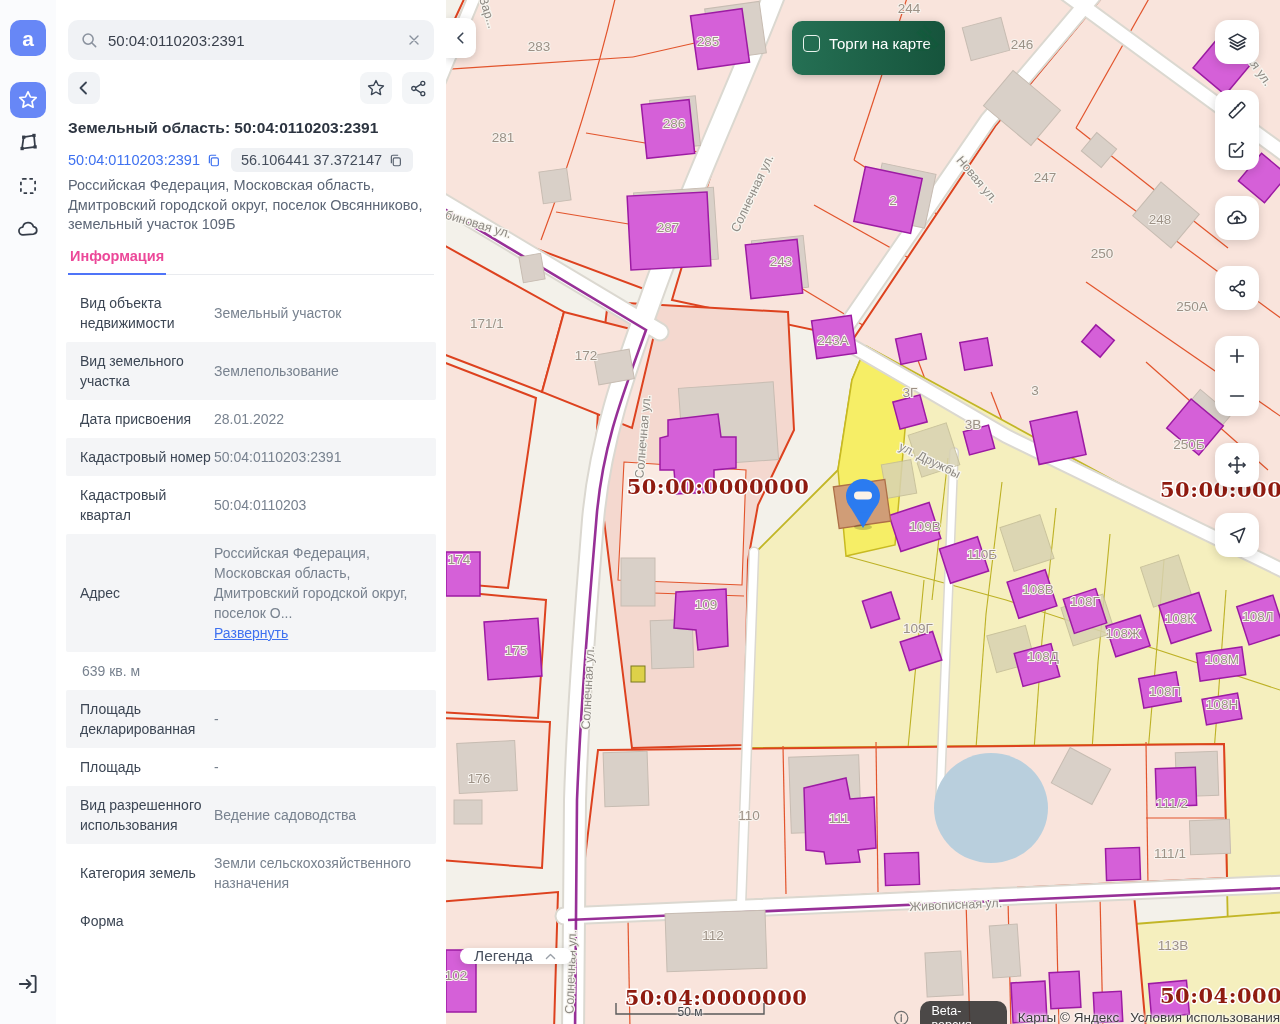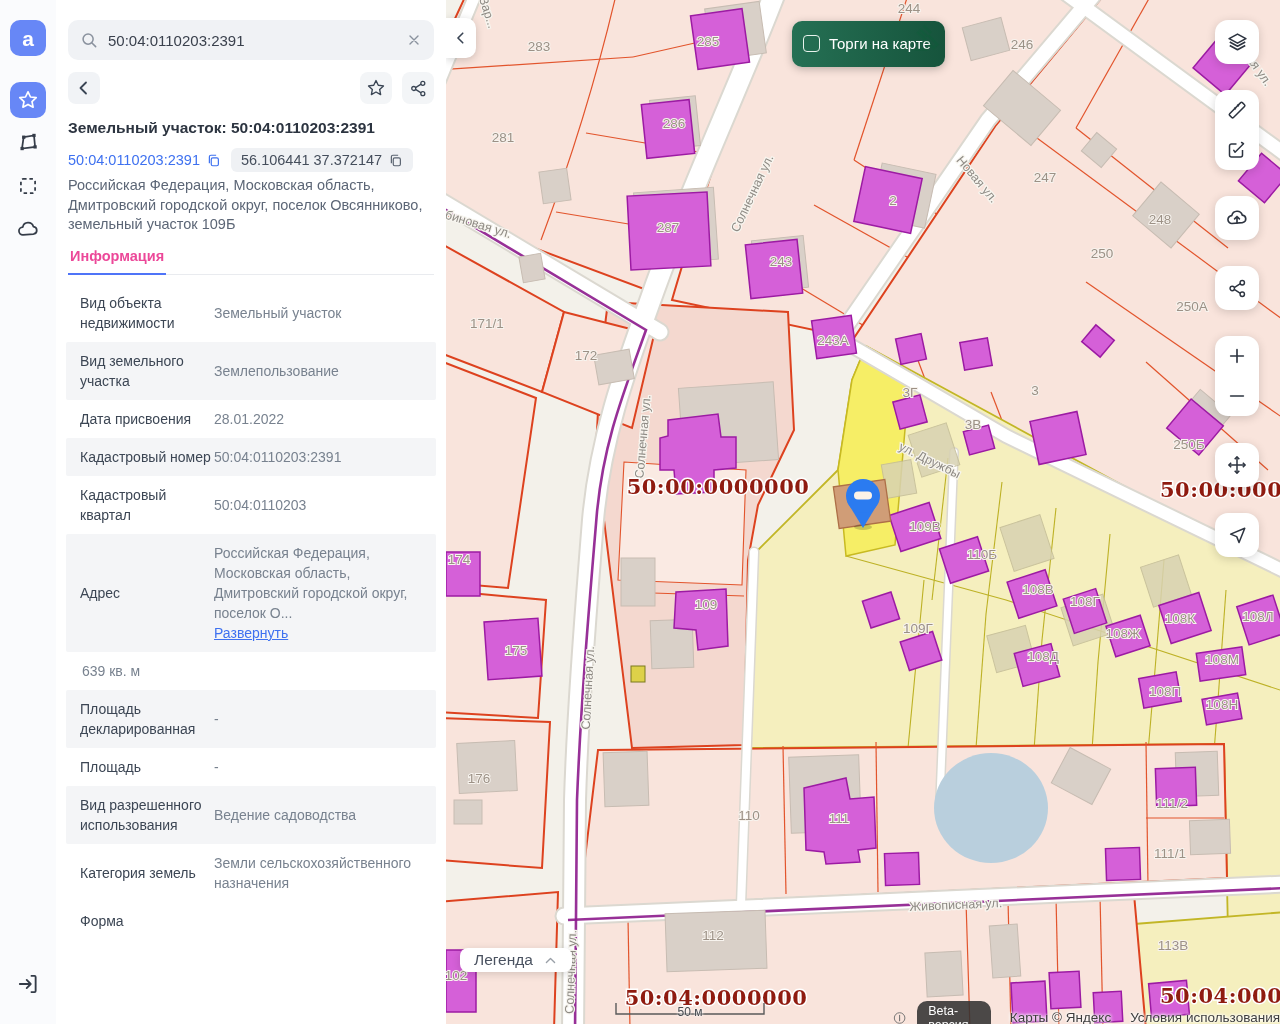--- a/index.html
+++ b/index.html
@@ -54,35 +54,35 @@
   .tan{fill:#d09d77;stroke:#ad6f47;stroke-width:1.3;}
   .roadc{fill:none;stroke:#dbd8d0;stroke-linecap:round;}
   .roadf{fill:none;stroke:#ffffff;stroke-linecap:round;}
   .purple{fill:none;stroke:#8c1a8c;stroke-width:2.6;opacity:.9;}
   
   .collapse{position:absolute;left:0;top:18px;width:30px;height:40px;background:#fff;
     border-radius:0 10px 10px 0;box-shadow:0 2px 8px rgba(0,0,0,.18);
     display:flex;align-items:center;justify-content:center;}
   .toggle{position:absolute;left:346px;top:21px;height:45px;border-radius:10px;
     background:linear-gradient(90deg,#257054,#16543c);display:flex;align-items:center;
-    padding:0 14px 1px 11px;gap:9px;box-shadow:0 2px 8px rgba(0,0,0,.25);overflow:hidden;}
+    padding:0 14px 9px 11px;gap:9px;box-shadow:0 2px 8px rgba(0,0,0,.25);overflow:hidden;}
   .toggle .cb{width:15px;height:15px;border:1.6px solid #e8f2ec;border-radius:4px;flex:0 0 15px;}
   .toggle .lbl{color:#fff;font-size:15px;white-space:nowrap;}
   .toggle .gavel{position:absolute;right:2px;top:2px;opacity:.18;}
   .tcol{position:absolute;right:21px;width:44px;background:#fff;border-radius:13px;
     box-shadow:0 2px 10px rgba(0,0,0,.16);display:flex;flex-direction:column;align-items:center;}
   .tbtn{width:44px;height:40px;display:flex;align-items:center;justify-content:center;}
-  .legend{position:absolute;left:14px;top:948px;height:24px;background:#fff;border-radius:8px;
+  .legend{position:absolute;left:14px;top:948px;height:16px;background:#fff;border-radius:8px;
     box-shadow:0 2px 8px rgba(0,0,0,.15);display:flex;align-items:center;gap:10px;padding:0 14px;}
   .legend .lbl{font-size:15.5px;color:#4a5260;}
   .scale{position:absolute;left:169px;top:993px;width:150px;text-align:center;}
   .scale .num{font-size:12px;color:#44484e;text-shadow:0 0 3px #fff,0 0 3px #fff;position:relative;top:9px;}
   .attr{position:absolute;left:447px;top:1001px;display:flex;align-items:center;gap:11px;}
   .beta{background:rgba(50,50,50,.88);color:#fff;font-size:12.5px;border-radius:10px;padding:2.5px 11px;}
-  .attr .at{font-size:13.5px;color:#3e3e3e;text-shadow:0 0 3px #fff,0 0 3px #fff,0 0 4px #fff;white-space:nowrap;margin-left:8px;}
+  .attr .at{font-size:13.5px;color:#3e3e3e;text-shadow:0 0 3px #fff,0 0 3px #fff,0 0 4px #fff;white-space:nowrap;}
 </style>
 </head>
 <body>
 
 <div class="app">
 
   <div class="rail">
     <div class="tile blue" style="top:20px">
       <span class="logo-a">a</span>
     </div>
@@ -142,21 +142,21 @@
     </div>
     <div class="hbtn" style="left:346px;background:#f3f5f7">
       <svg width="19" height="19" viewBox="0 0 22 22">
         <circle cx="5.5" cy="11" r="2.3" fill="none" stroke="#3a4554" stroke-width="1.5"></circle>
         <circle cx="16" cy="5" r="2.3" fill="none" stroke="#3a4554" stroke-width="1.5"></circle>
         <circle cx="16" cy="17" r="2.3" fill="none" stroke="#3a4554" stroke-width="1.5"></circle>
         <path d="M7.6,10 L14,5.9 M7.6,12 L14,16.1" stroke="#3a4554" stroke-width="1.5"></path>
       </svg>
     </div>
 
-    <div class="title">Земельный участок: 50:04:0110203:2391</div>
+    <div class="title">Земельный область: 50:04:0110203:2391</div>
 
     <div class="chips">
       <span class="linkchip">
         <span>50:04:0110203:2391</span>
         <svg width="15" height="15" viewBox="0 0 20 20">
           <rect x="7" y="6.5" width="9.5" height="10.5" rx="2" fill="none" stroke="#3e71f0" stroke-width="1.6"></rect>
           <path d="M4.5,13.5 V5 a2,2 0 0 1 2,-2 h7" fill="none" stroke="#3e71f0" stroke-width="1.6"></path>
         </svg>
       </span>
       <span class="greychip">

